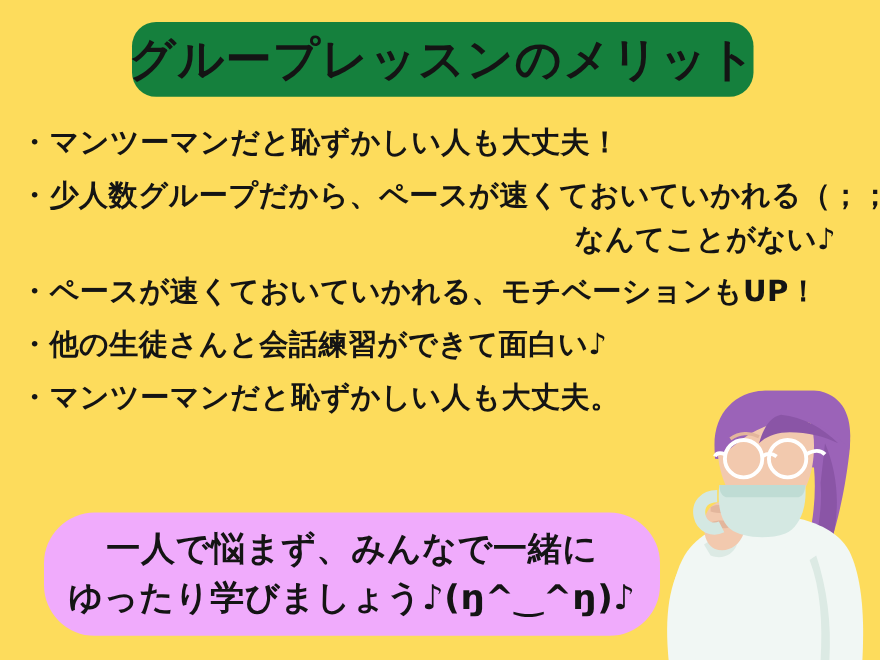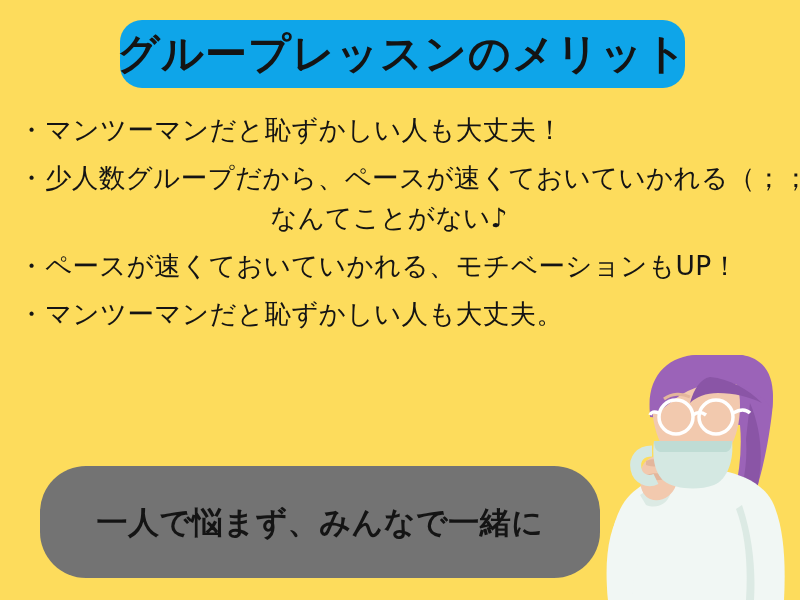--- a/index.html
+++ b/index.html
@@ -20,21 +20,21 @@
     overflow: hidden;
   }
 
   
   #title-pill {
     position: absolute;
     left: 120px;
     top: 20px;
     width: 565px;
     height: 68px;
-    background: #0ea5e9;
+    background: #15803d;
     border-radius: 22px;
     display: flex;
     align-items: center;
     justify-content: center;
   }
   #title-text {
     font-size: 42px;
     font-weight: 700;
     color: #141414;
     letter-spacing: 1px;
@@ -49,39 +49,39 @@
     top: 108px;
     width: 764px;
   }
   .bullet-line {
     font-size: 26.5px;
     color: #141414;
     line-height: 44px;
     height: 44px;
     white-space: nowrap;
     letter-spacing: 0.4px;
-    font-weight: 400;
+    font-weight: 700;
   }
   .bullet-line.cont {
-    text-align: center;
+    text-align: right;
     padding-right: 22px;
     margin-top: -4px;
   }
   .bullet-line.gap-sm {
     margin-top: 4px;
   }
 
   
   #pink-box {
     position: absolute;
     left: 40px;
     top: 466px;
     width: 560px;
     height: 112px;
-    background: #737373;
+    background: #f0abfc;
     border-radius: 46px;
     display: flex;
     flex-direction: column;
     align-items: center;
     justify-content: center;
   }
   .pink-line {
     font-size: 31px;
     font-weight: 700;
     color: #141414;
@@ -112,25 +112,27 @@
 
   <div id="title-pill">
     <div id="title-text">グループレッスンのメリット</div>
   </div>
 
   <div id="bullet-list">
     <div class="bullet-line">・マンツーマンだと恥ずかしい人も大丈夫！</div>
     <div class="bullet-line gap-sm">・少人数グループだから、ペースが速くておいていかれる（；；）</div>
     <div class="bullet-line cont">なんてことがない♪</div>
     <div class="bullet-line gap-sm">・ペースが速くておいていかれる、モチベーションもUP！</div>
+    <div class="bullet-line gap-sm">・他の生徒さんと会話練習ができて面白い♪</div>
     <div class="bullet-line gap-sm">・マンツーマンだと恥ずかしい人も大丈夫。</div>
   </div>
 
   <div id="pink-box">
     <div class="pink-line">一人で悩まず、みんなで一緒に</div>
+    <div class="pink-line">ゆったり学びましょう♪(ŋ^‿^ŋ)♪</div>
   </div>
 
   <div id="illustration">
     <svg viewBox="0 0 210 245" xmlns="http://www.w3.org/2000/svg">
 
       <path d="M60 62 C58 26 78 2 106 0 L150 0 C176 4 186 28 182 58
                C178 92 172 116 166 136 C160 150 148 152 144 140
                C150 116 152 92 150 70 Z" fill="#9B63B8"></path>
 
       <path d="M92 96 L132 96 L134 140 L92 142 Z" fill="#E3B69C"></path>

